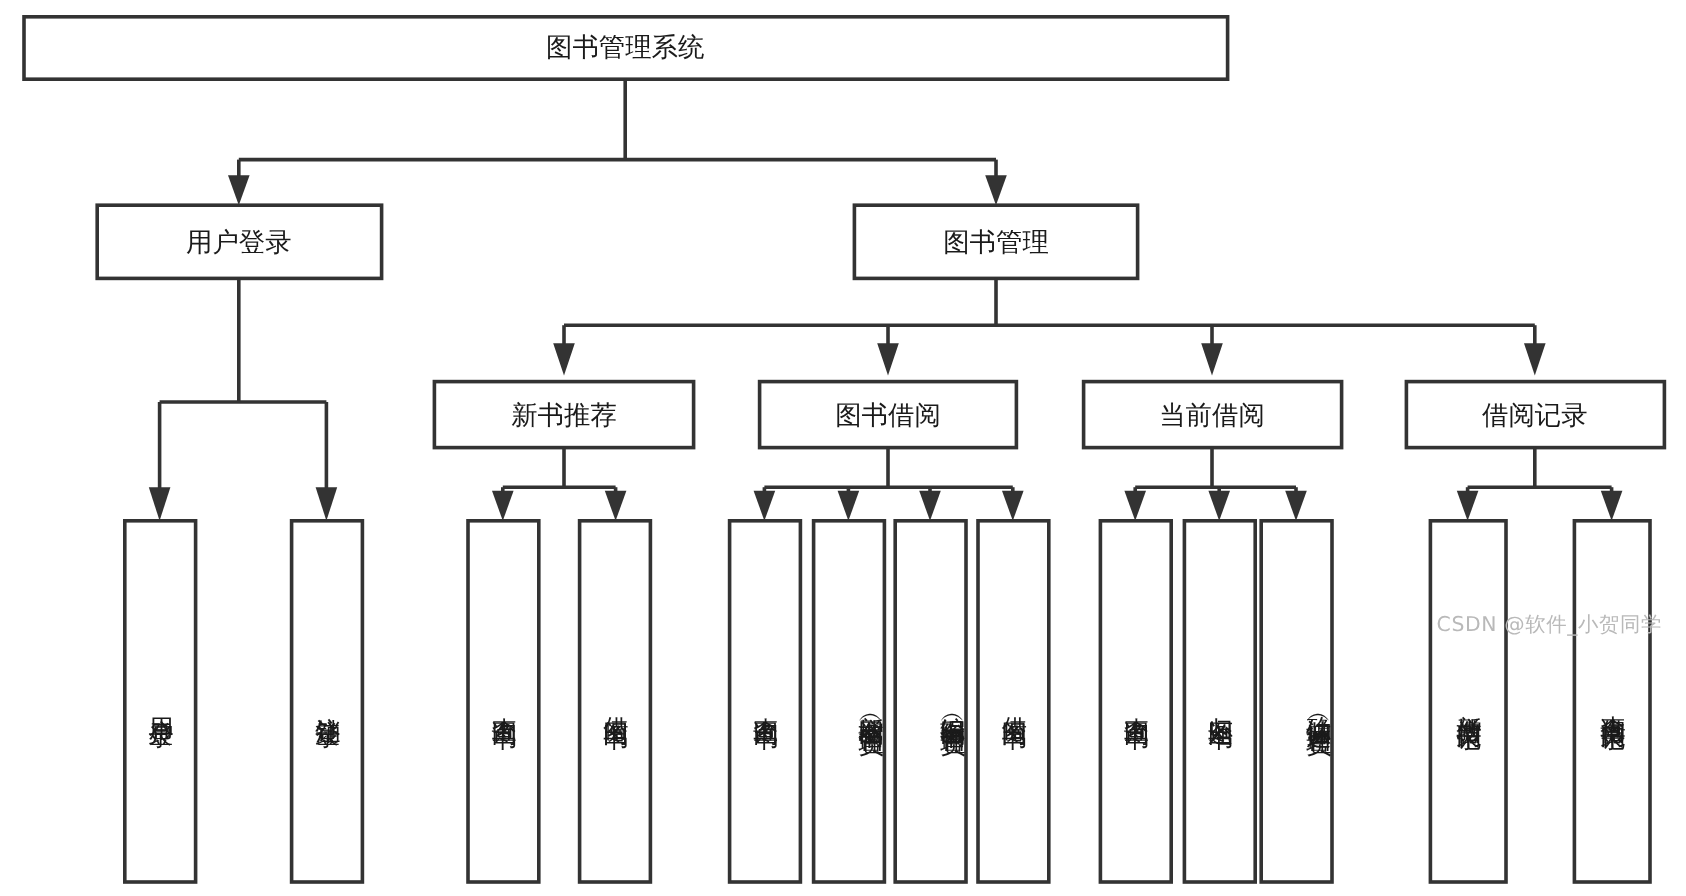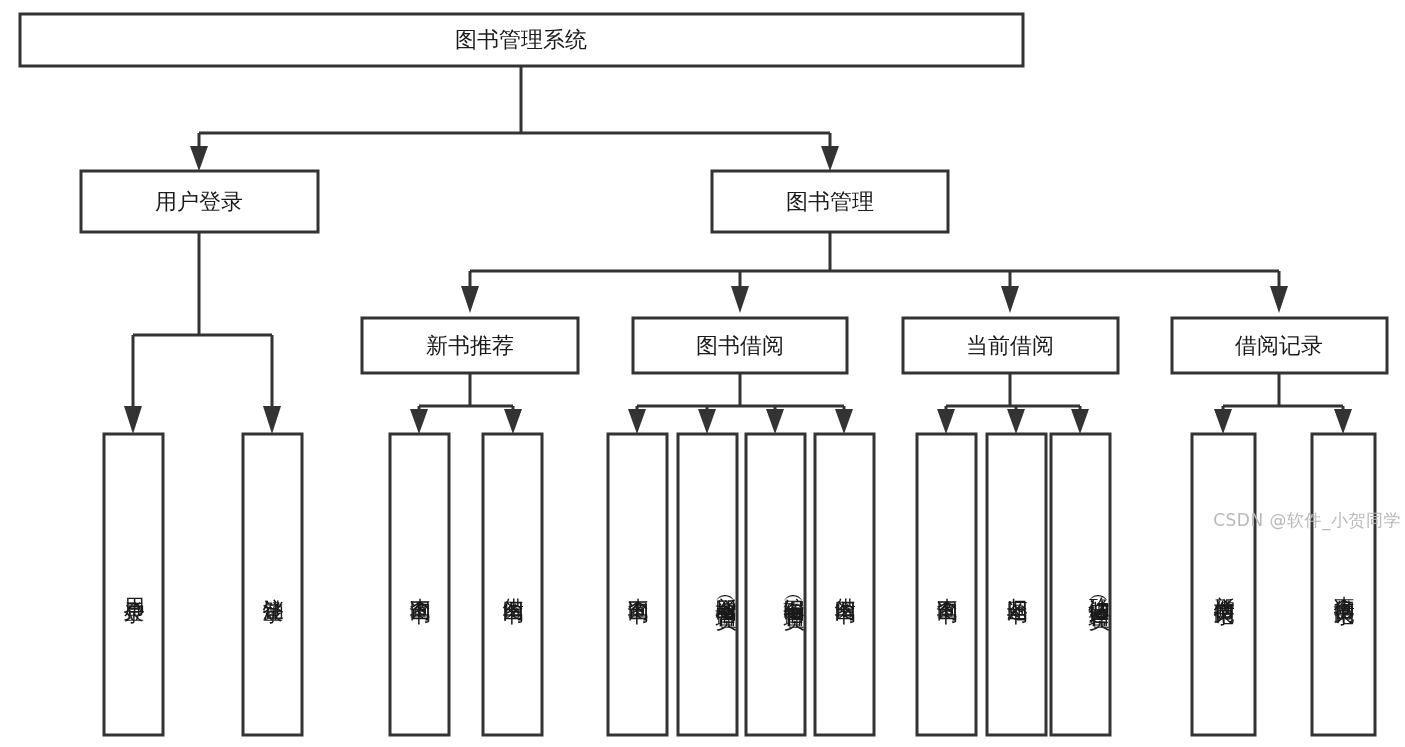--- a/index.html
+++ b/index.html
@@ -65,21 +65,21 @@
     display: flex;
     align-items: flex-start;
     justify-content: center;
     pointer-events: none;
   }
   .leaf-label.centered {
     align-items: center;
   }
   .watermark {
     position: absolute;
-    right: 4px;
+    right: 20px;
     bottom: 6px;
     font-family: "DejaVu Sans", "Liberation Sans", sans-serif;
     font-size: 17px;
     color: #b9b9b9;
     letter-spacing: 0.5px;
     white-space: nowrap;
   }
 </style>
 </head>
 <body>

